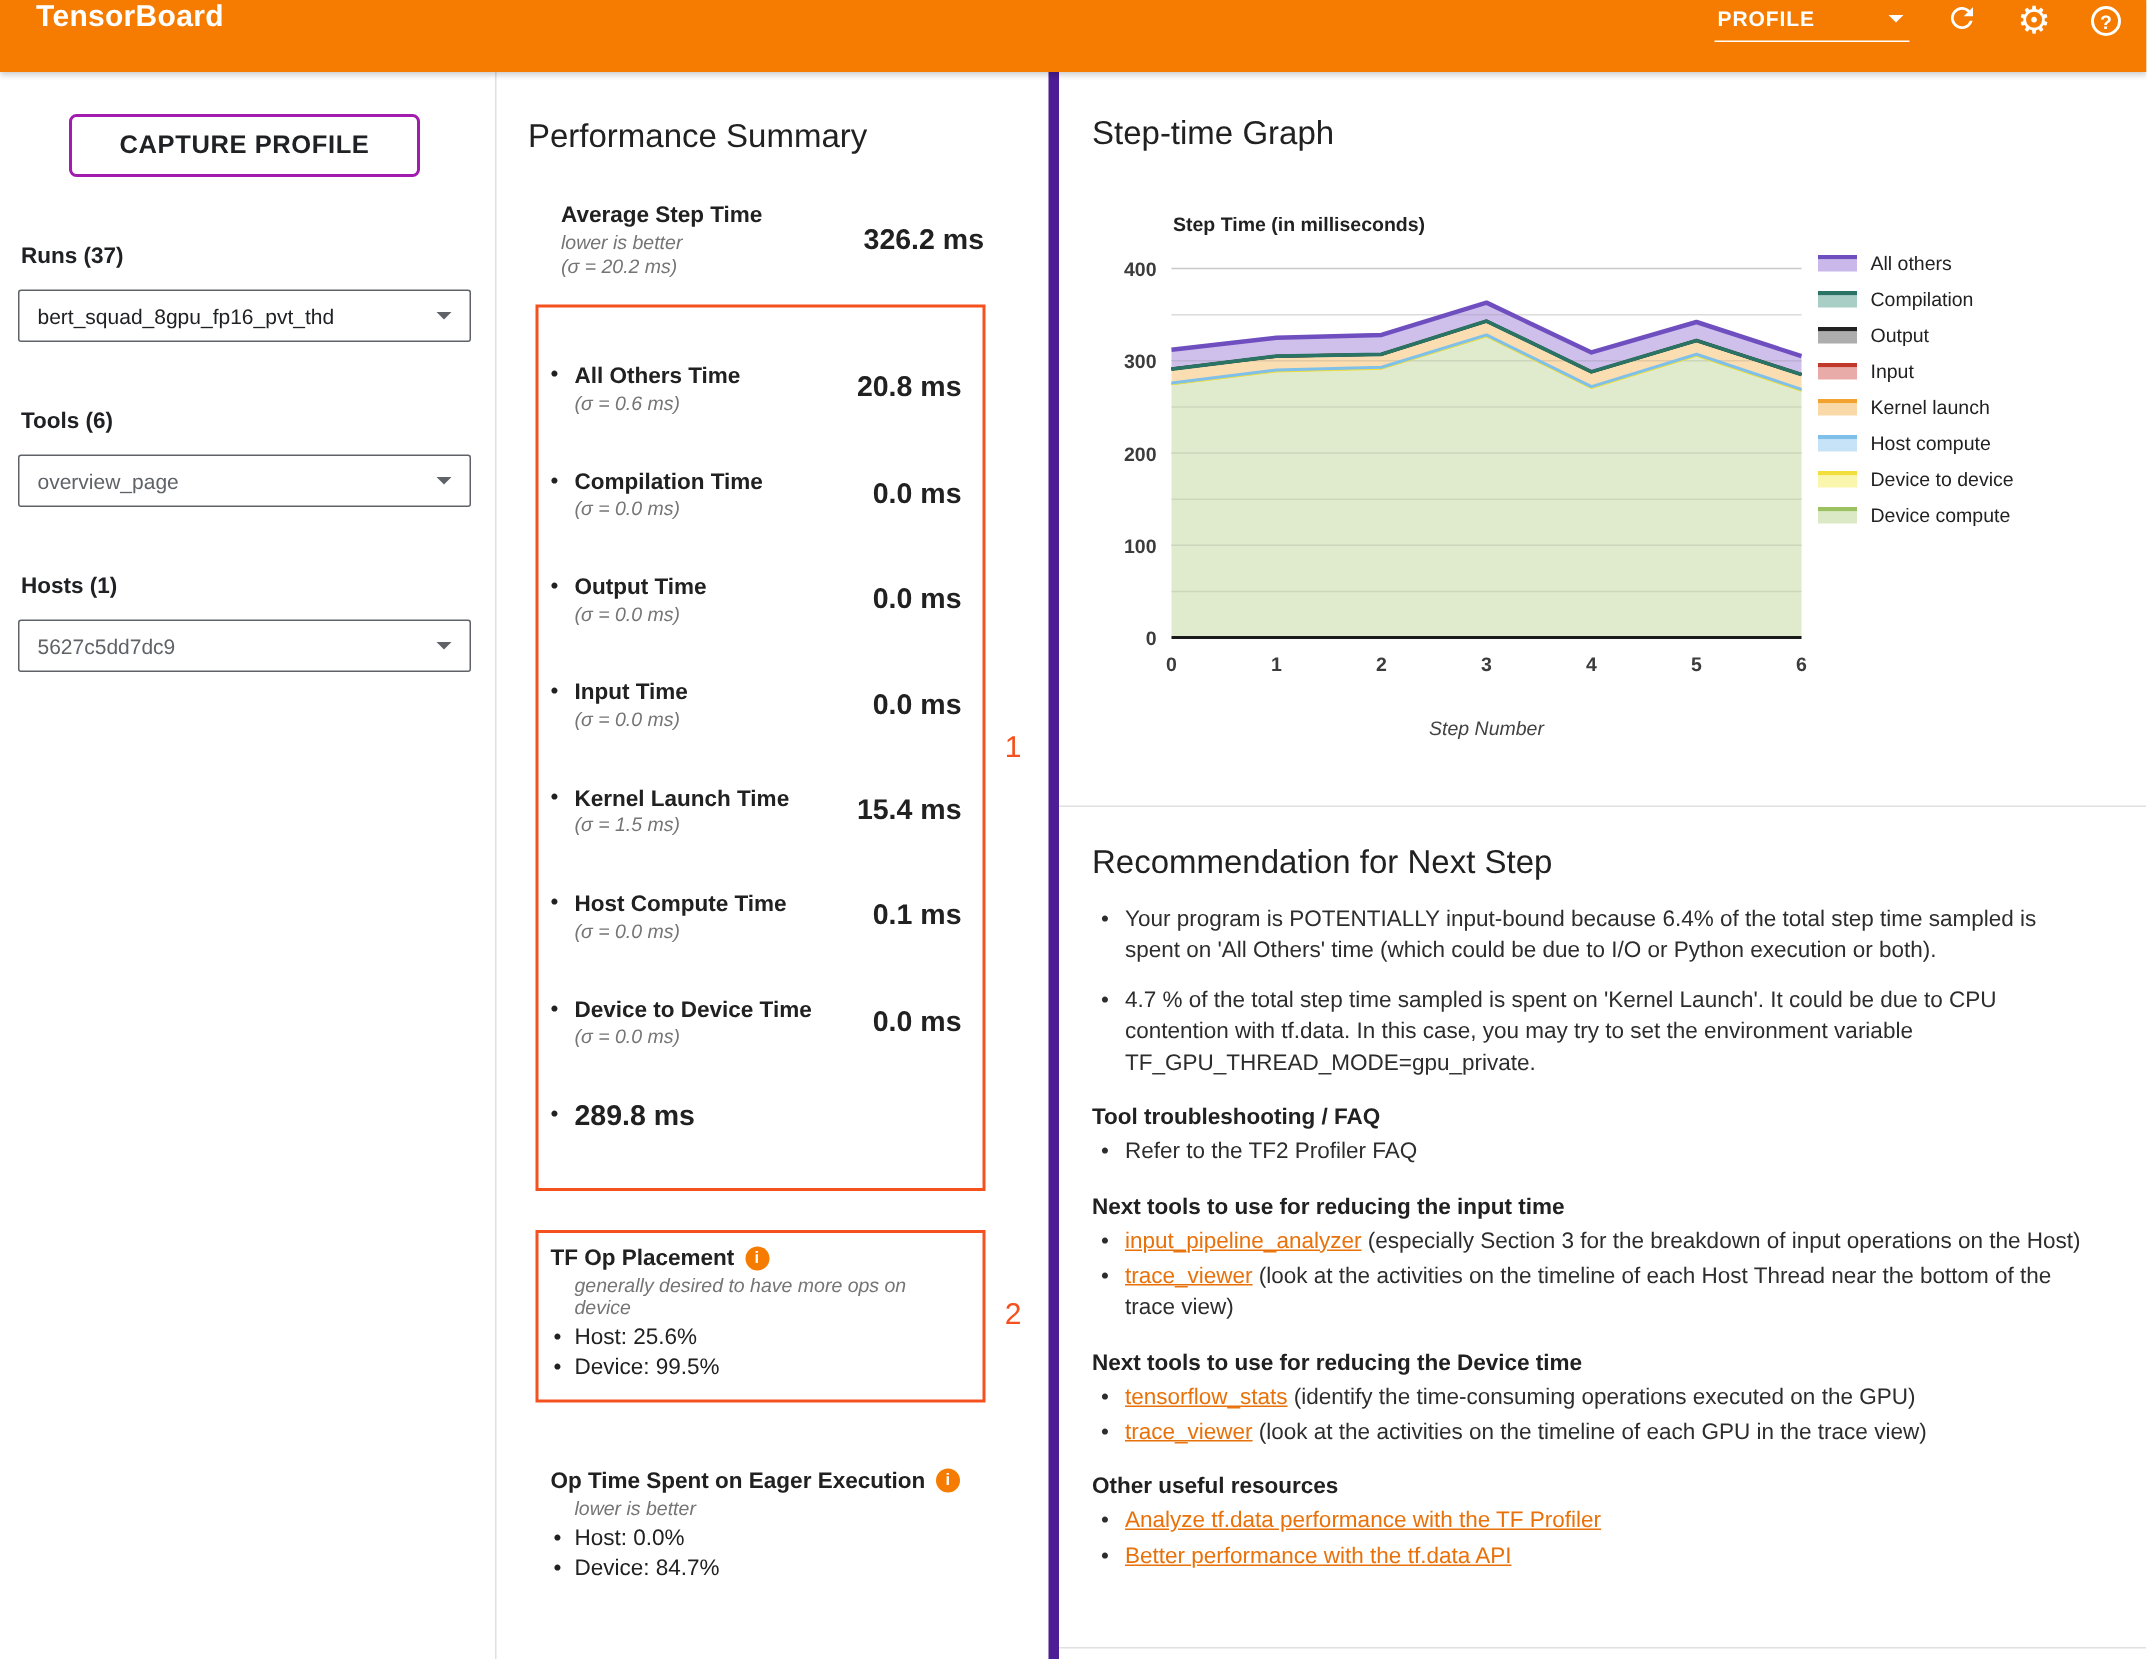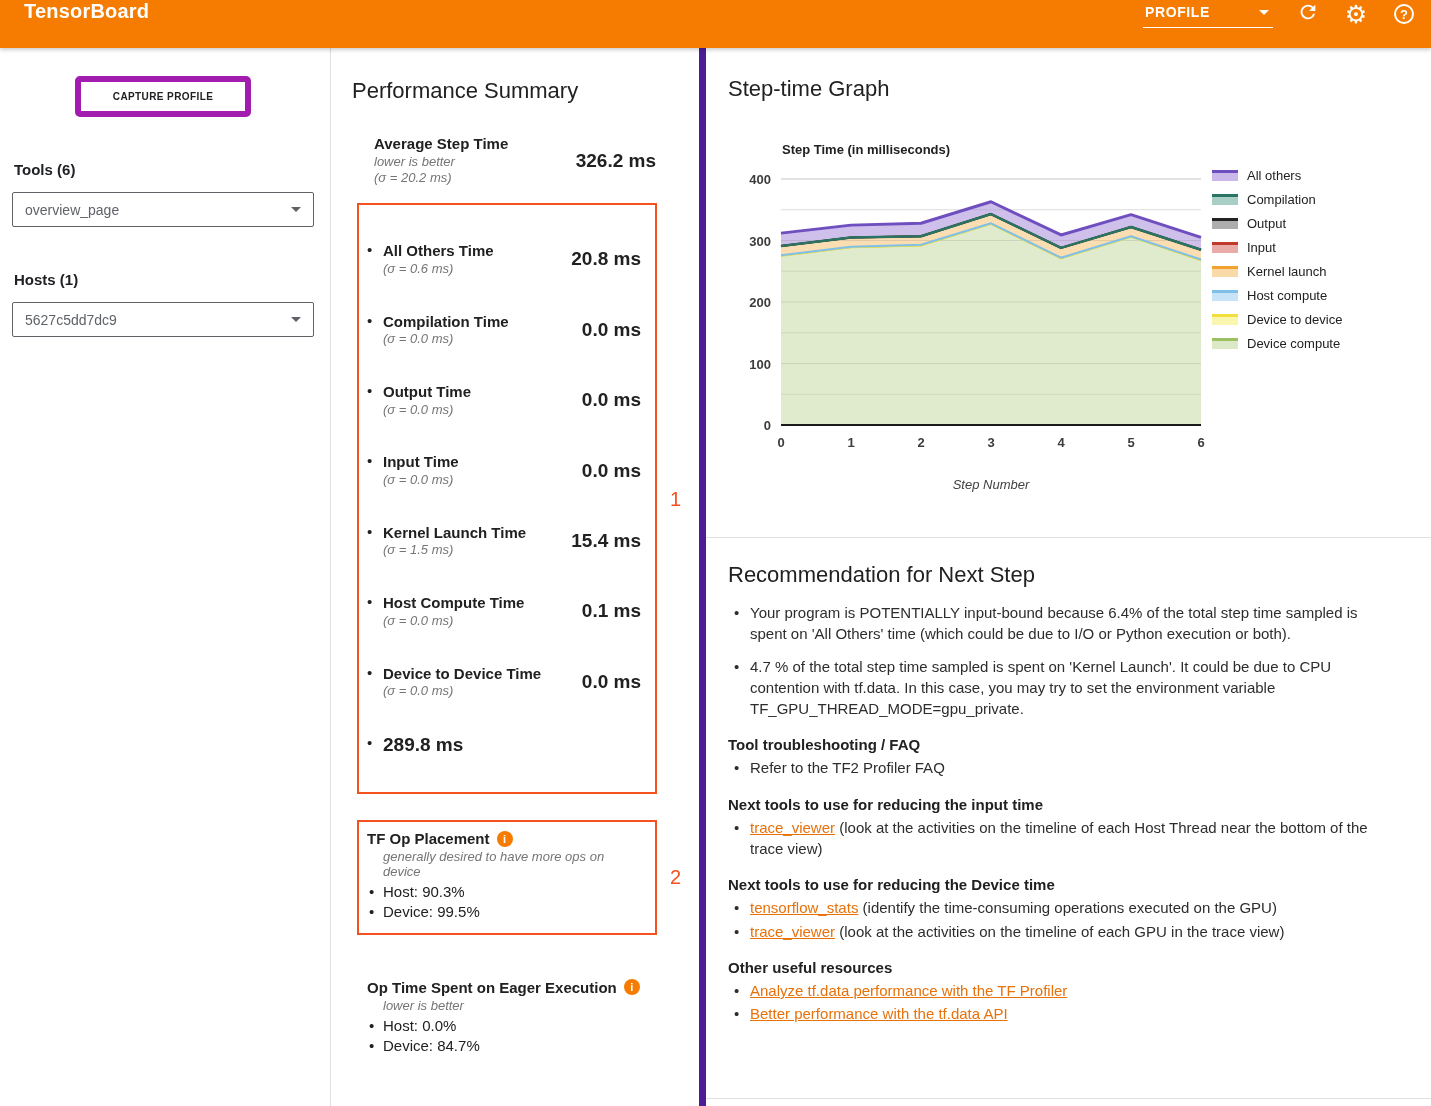--- a/index.html
+++ b/index.html
@@ -34,22 +34,22 @@
     color:#fff; font-size:13px; font-weight:700; display:flex; align-items:center; justify-content:center;
   }
   
   .layout { display:flex; height:1058px; }
   .sidebar { width:331px; border-right:1px solid #e0e0e0; padding:26px 16px 0 12px; flex:none; }
   .midcol  { width:375px; border-right:7px solid #4c1d95; padding:0 0 0 0; flex:none; overflow:hidden; }
   .rightcol{ flex:1; overflow:hidden; }
   
   .capture-btn {
     display:block; margin:2px auto 0 auto; background:#fff;
-    border:6px solid #a21caf; border-radius:5px; padding:9px 32px;
-    font-family:"Liberation Sans",sans-serif; font-size:10px; font-weight:700;
+    border:2px solid #a21caf; border-radius:5px; padding:9px 32px;
+    font-family:"Liberation Sans",sans-serif; font-size:17px; font-weight:700;
     letter-spacing:.4px; color:#202124; cursor:pointer;
   }
   .side-section { margin-top:44px; }
   .side-label { font-size:15px; font-weight:700; color:#202124; margin:0 0 14px 2px; }
   .side-select {
     height:35px; border:1px solid #5f6368; border-radius:2px;
     display:flex; align-items:center; padding:0 12px; font-size:14px;
     color:#202124; cursor:pointer; background:#fff;
   }
   .side-select.muted { color:#5f6368; }
@@ -138,20 +138,27 @@
       <span class="help-circle">?</span>
     </div>
   </div>
 </div>
 
 <div class="layout">
 
   <div class="sidebar">
     <button class="capture-btn">CAPTURE PROFILE</button>
 
+    <div class="side-section">
+      <div class="side-label">Runs (37)</div>
+      <div class="side-select">
+        <span>bert_squad_8gpu_fp16_pvt_thd</span>
+        <span class="caret"></span>
+      </div>
+    </div>
 
     <div class="side-section">
       <div class="side-label">Tools (6)</div>
       <div class="side-select muted">
         <span>overview_page</span>
         <span class="caret"></span>
       </div>
     </div>
 
     <div class="side-section">
@@ -240,21 +247,21 @@
           <div class="anno-num">1</div>
       </div>
 
       <div class="anno-box mini-card" id="tf-op-placement">
         <div class="mini-title-row">
           <span class="mini-title">TF Op Placement</span>
           <span class="info-icon"></span>
         </div>
         <div class="mini-note">generally desired to have more ops on device</div>
         <ul class="mini-list" id="placement-list">
-            <li>Host: 90.3%</li>
+            <li>Host: 25.6%</li>
             <li>Device: 99.5%</li>
           </ul>
         <div class="anno-num">2</div>
       </div>
 
       <div class="mini-card noborder" id="eager-block">
         <div class="mini-title-row">
           <span class="mini-title">Op Time Spent on Eager Execution</span>
           <span class="info-icon"></span>
         </div>
@@ -389,20 +396,21 @@
           <li>Your program is POTENTIALLY input-bound because 6.4% of the total step time sampled is spent on 'All Others' time (which could be due to I/O or Python execution or both).</li>
           <li>4.7 % of the total step time sampled is spent on 'Kernel Launch'. It could be due to CPU contention with tf.data. In this case, you may try to set the environment variable TF_GPU_THREAD_MODE=gpu_private.</li>
         </ul>
       <div id="rec-sections">
           <div class="rec-heading">Tool troubleshooting / FAQ</div>
           <ul class="rec-items">
             <li><span>Refer to the TF2 Profiler FAQ</span></li>
           </ul>
           <div class="rec-heading">Next tools to use for reducing the input time</div>
           <ul class="rec-items">
+            <li><span class="rec-link">input_pipeline_analyzer</span><span> (especially Section 3 for the breakdown of input operations on the Host)</span></li>
             <li><span class="rec-link">trace_viewer</span><span> (look at the activities on the timeline of each Host Thread near the bottom of the trace view)</span></li>
           </ul>
           <div class="rec-heading">Next tools to use for reducing the Device time</div>
           <ul class="rec-items">
             <li><span class="rec-link">tensorflow_stats</span><span> (identify the time-consuming operations executed on the GPU)</span></li>
             <li><span class="rec-link">trace_viewer</span><span> (look at the activities on the timeline of each GPU in the trace view)</span></li>
           </ul>
           <div class="rec-heading">Other useful resources</div>
           <ul class="rec-items">
             <li><span class="rec-link">Analyze tf.data performance with the TF Profiler</span></li>

